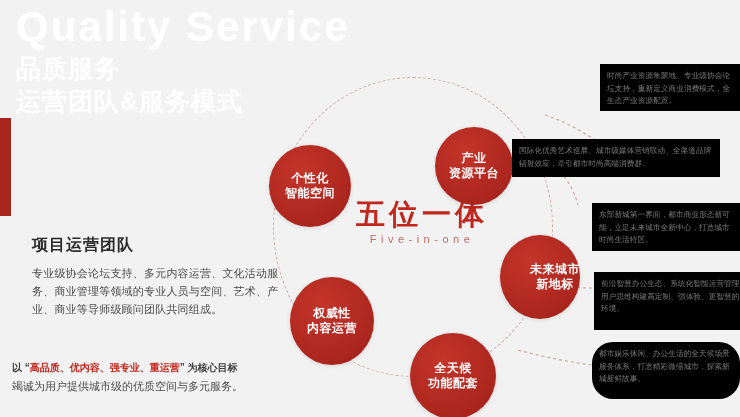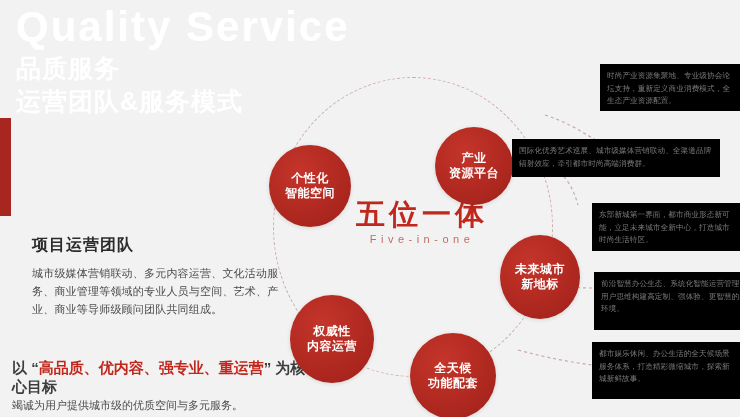--- a/index.html
+++ b/index.html
@@ -42,43 +42,43 @@
   .lblock{position:absolute;left:12px;top:235px;width:262px;margin-left:20px;}
   .lblock h2{
     margin:0 0 8px 0;font-size:16px;font-weight:bold;color:#2b2b2b;
     letter-spacing:1px;
   }
   .lblock p{
     margin:0;font-size:11px;line-height:18px;color:#4a4a4a;
     letter-spacing:.2px;
   }
   .lfoot{position:absolute;left:12px;top:358px;width:300px;}
-  .lfoot .l1{font-size:15px;line-height:19px;color:#3d3d3d;font-weight:bold;}
+  .lfoot .l1{font-size:10px;line-height:19px;color:#3d3d3d;font-weight:bold;}
   .lfoot .l1 .hl{color:#c0271d;}
   .lfoot .l2{font-size:11px;line-height:19px;color:#4a4a4a;}
 
   
   .diagram{position:absolute;left:255px;top:55px;width:330px;height:350px;}
   .ring{
     position:absolute;left:18px;top:22px;width:280px;height:300px;
     border:1.3px dashed #c9a9a4;border-radius:50%;
     box-sizing:border-box;
   }
   .node{
     position:absolute;border-radius:50%;
     background:radial-gradient(circle at 38% 32%, #c4352b 0%, #b42b22 45%, #9e2019 100%);
     color:#fff;display:flex;align-items:center;justify-content:center;
     text-align:center;font-weight:bold;line-height:15px;
     box-shadow:0 1px 4px rgba(0,0,0,.12);
   }
   .node span{display:block;font-size:12px;letter-spacing:.5px;}
   .n-top   {width:78px;height:78px;left:180px;top:72px;}
   .n-left  {width:82px;height:82px;left:14px;top:90px;}
-  .n-right {width:80px;height:84px;left:245px;top:180px;}
-  .n-bl    {width:84px;height:88px;left:35px;top:240px;}
+  .n-right {width:80px;height:84px;left:245px;top:180px;justify-content:flex-end;}
+  .n-bl    {width:84px;height:88px;left:35px;top:222px;}
   .n-bot   {width:86px;height:86px;left:155px;top:278px;}
 
   .center{
     position:absolute;left:72px;top:142px;width:190px;text-align:center;
   }
   .center .cn{
     font-size:29px;font-weight:bold;color:#c0271d;letter-spacing:4px;
     line-height:34px;
   }
   .center .en{
@@ -88,41 +88,41 @@
   
   .callout{
     position:absolute;background:#000000;color:#7a7a7a;
     font-size:7.6px;line-height:12.5px;letter-spacing:.1px;
     padding:6px 7px;box-sizing:border-box;
   }
   .c1{left:600px;top:64px;width:140px;height:47px;}
   .c2{left:512px;top:139px;width:208px;height:38px;}
   .c3{left:592px;top:203px;width:148px;height:48px;}
   .c4{left:594px;top:272px;width:173px;height:58px;}
-  .c5{left:592px;top:342px;width:148px;height:57px;}
+  .c5{left:592px;top:342px;width:148px;height:57px;border-radius:21px;}
   .callout p{margin:0;}
 
   .connector{position:absolute;left:0;top:0;width:740px;height:417px;pointer-events:none;}
 </style>
 </head>
 <body>
 
 <div id="slide">
 
   <div class="hdr">
     <div class="hdr-en">Quality Service</div>
     <div class="hdr-cn1">品质服务</div>
     <div class="hdr-cn2">运营团队&amp;服务模式</div>
   </div>
 
   <div class="accent-bar"></div>
 
   <div class="lblock">
     <h2>项目运营团队</h2>
-    <p>城市级媒体营销联动、多元内容运营、文化活动服务、商业管理等领域的专业人员与空间、艺术、产业、商业等导师级顾问团队共同组成。</p>
+    <p>专业级协会论坛支持、多元内容运营、文化活动服务、商业管理等领域的专业人员与空间、艺术、产业、商业等导师级顾问团队共同组成。</p>
   </div>
 
   <div class="lfoot">
     <div class="l1"><span>以 “</span><span class="hl">高品质、优内容、强专业、重运营</span><span>” 为核心目标</span></div>
     <div class="l2">竭诚为用户提供城市级的优质空间与多元服务。</div>
   </div>
 
   <svg class="connector">
     <path d="M545,115 C575,125 585,135 600,142" stroke="#c9a9a4" stroke-width="1.2" stroke-dasharray="3,3" fill="none"></path>
     <path d="M560,172 C572,185 575,195 578,205" stroke="#c9a9a4" stroke-width="1.2" stroke-dasharray="3,3" fill="none"></path>

